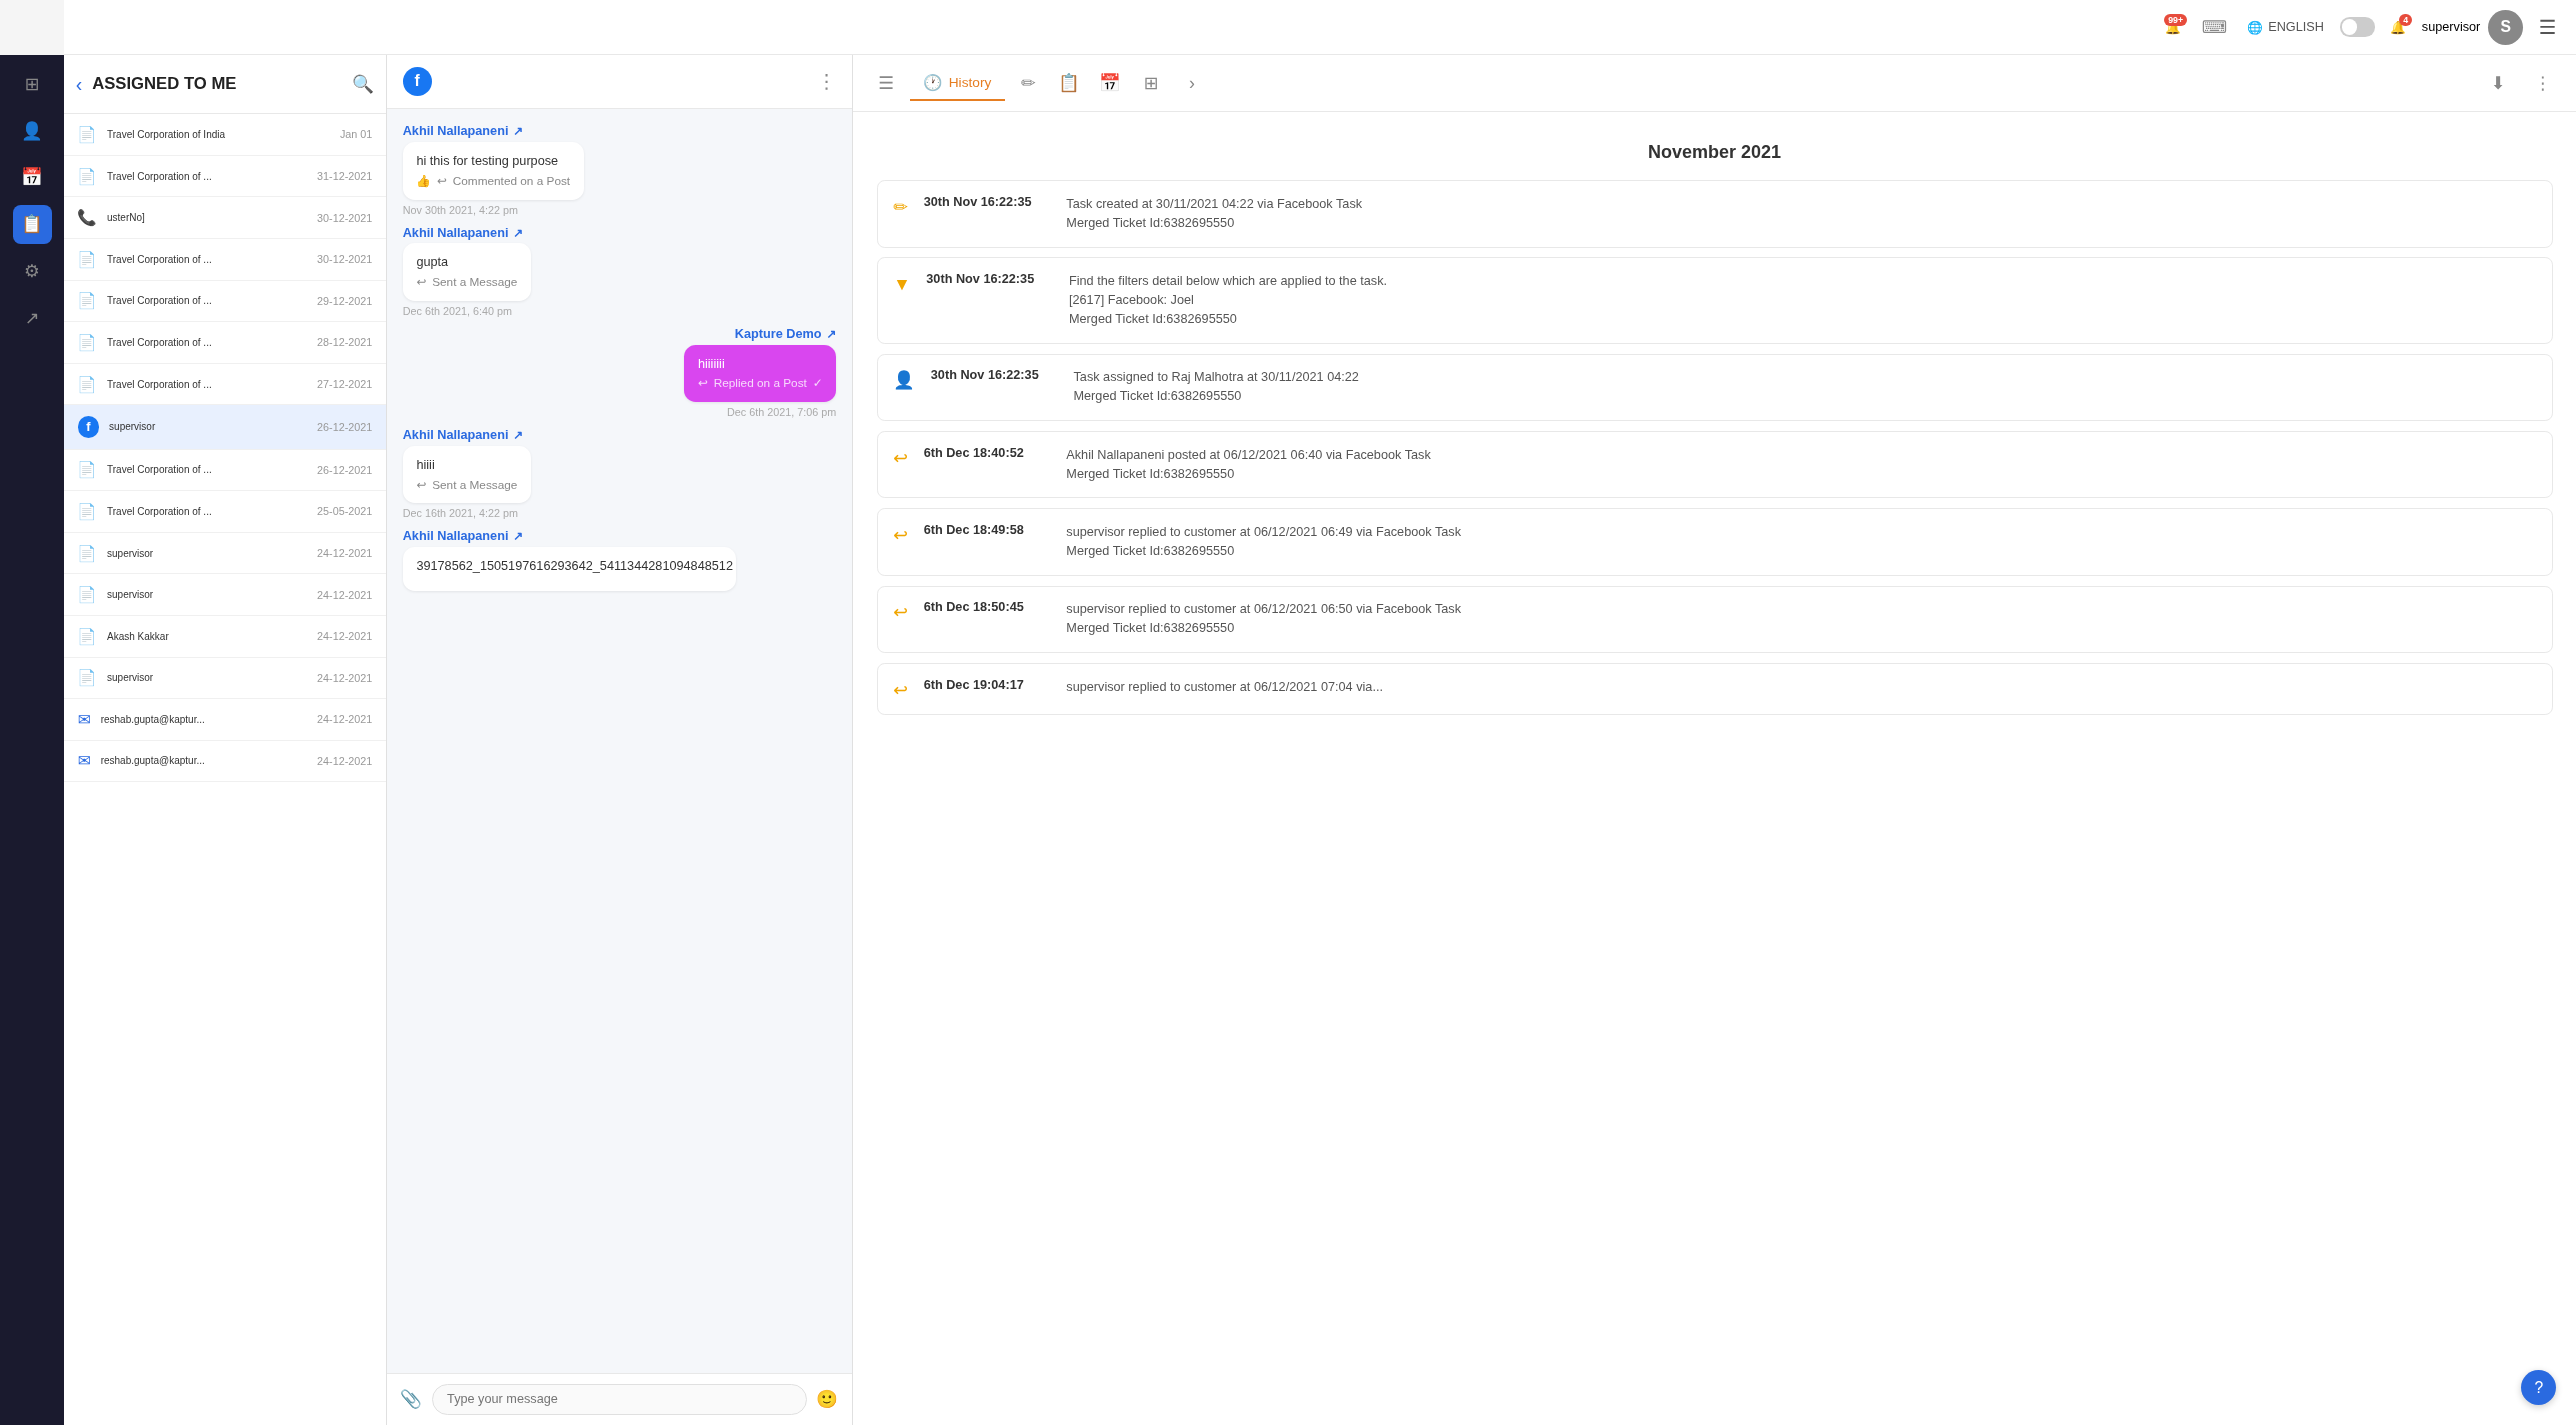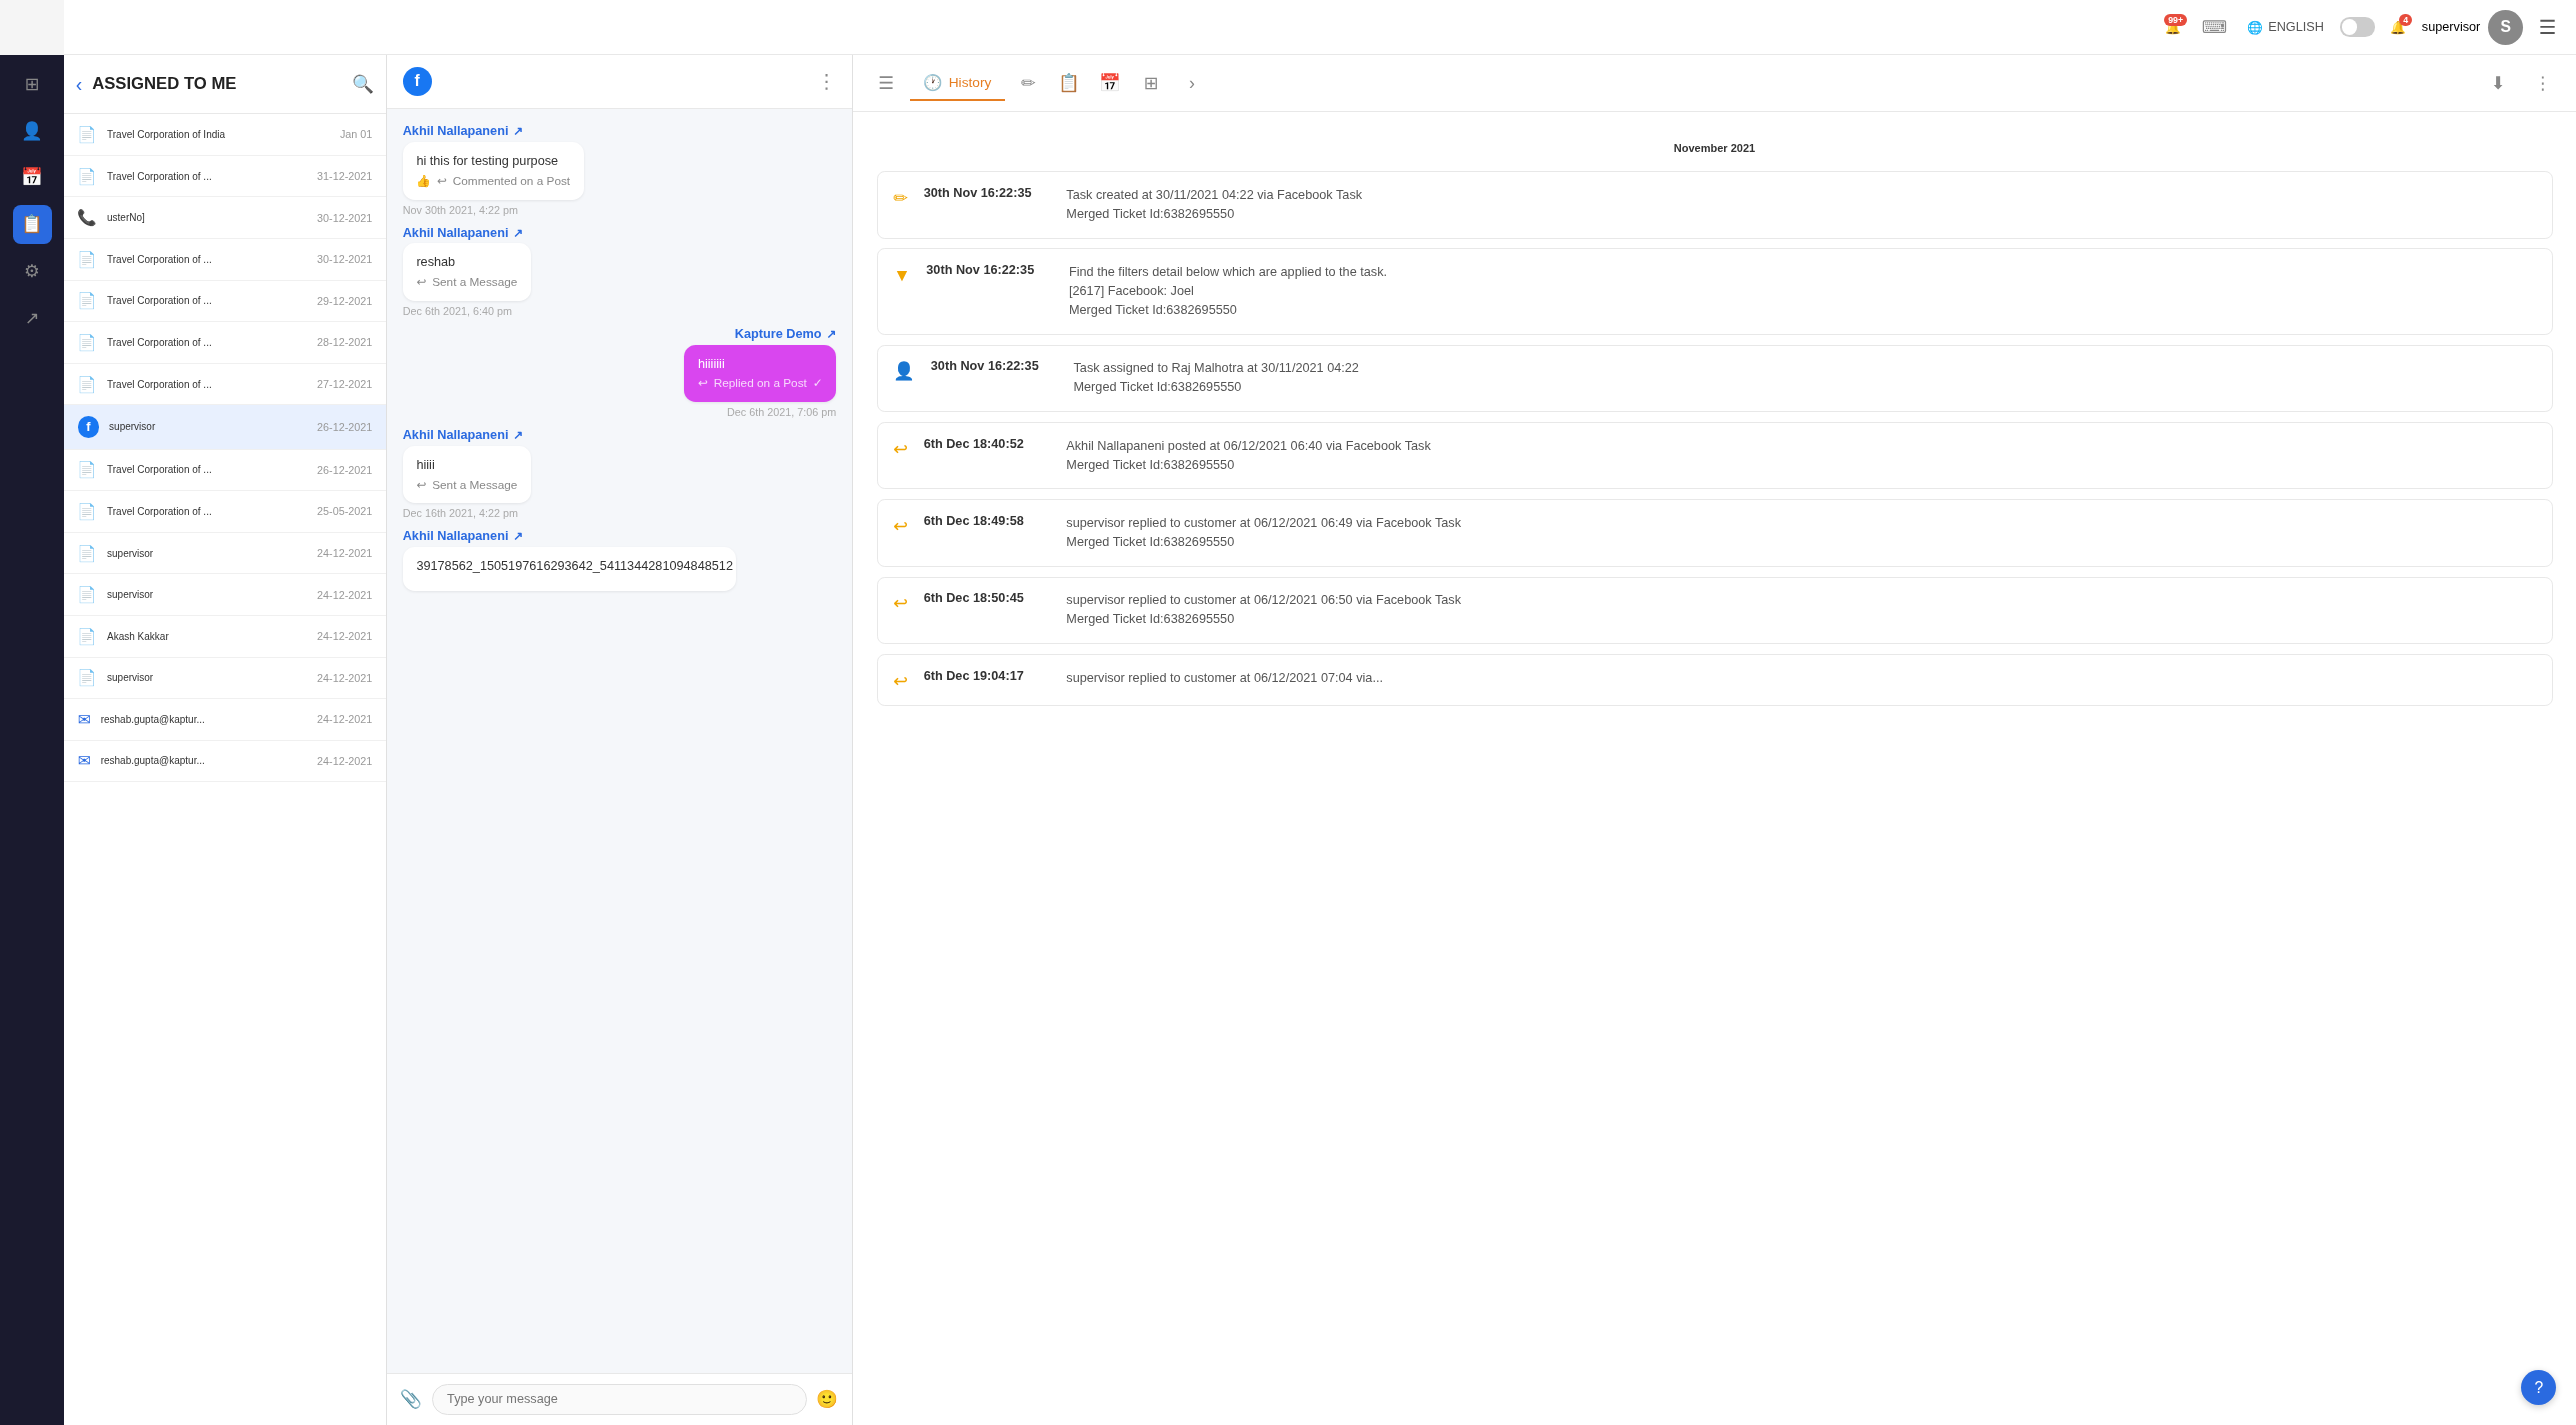--- a/index.html
+++ b/index.html
@@ -182,21 +182,21 @@
       color: #888;
       font-size: 17.6px;
       border-radius: 3.9px;
     }
     .toolbar-separator { flex: 1; }
     .toolbar-more { margin-left: 3.9px; }
 
     .history-content { flex: 1; overflow-y: auto; padding: 19.6px 23.5px; }
     .history-month-header {
       text-align: center;
-      font-size: 11px;
+      font-size: 18px;
       font-weight: 700;
       color: #333;
       margin: 9.8px 0 17.6px;
     }
     .history-item {
       display: flex;
       align-items: flex-start;
       padding: 13.7px 15.7px;
       border: 1px solid #e8e8e8;
       border-radius: 7.8px;
@@ -450,21 +450,21 @@
         </div>
         <div class="chat-timestamp">Nov 30th 2021, 4:22 pm</div>
       </div>
 
       <div class="chat-bubble-wrapper left">
         <div class="chat-sender">
           <span>Akhil Nallapaneni</span>
           <span class="ext-link">↗</span>
         </div>
         <div class="chat-bubble">
-          <div class="message-text">reshab</div>
+          <div class="message-text">gupta</div>
           <div class="action-row">
             <span>↩</span>
             <span>Sent a Message</span>
           </div>
         </div>
         <div class="chat-timestamp">Dec 6th 2021, 6:40 pm</div>
       </div>
 
       <div class="chat-bubble-wrapper right">
         <div class="chat-sender" style="color:#2a6ae0;justify-content:flex-end;">

